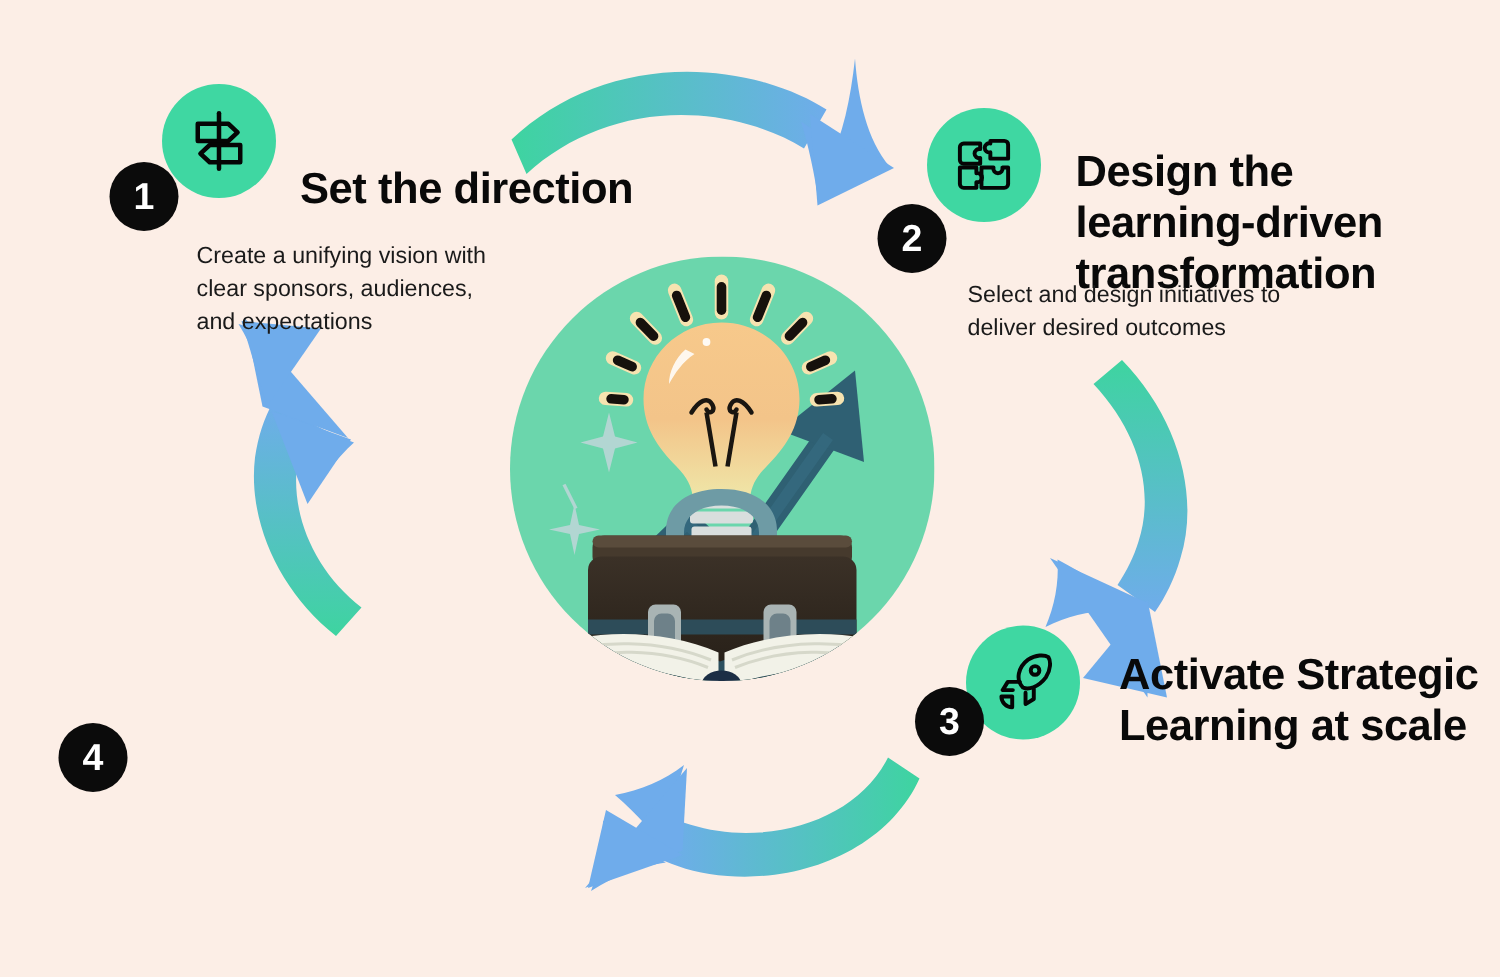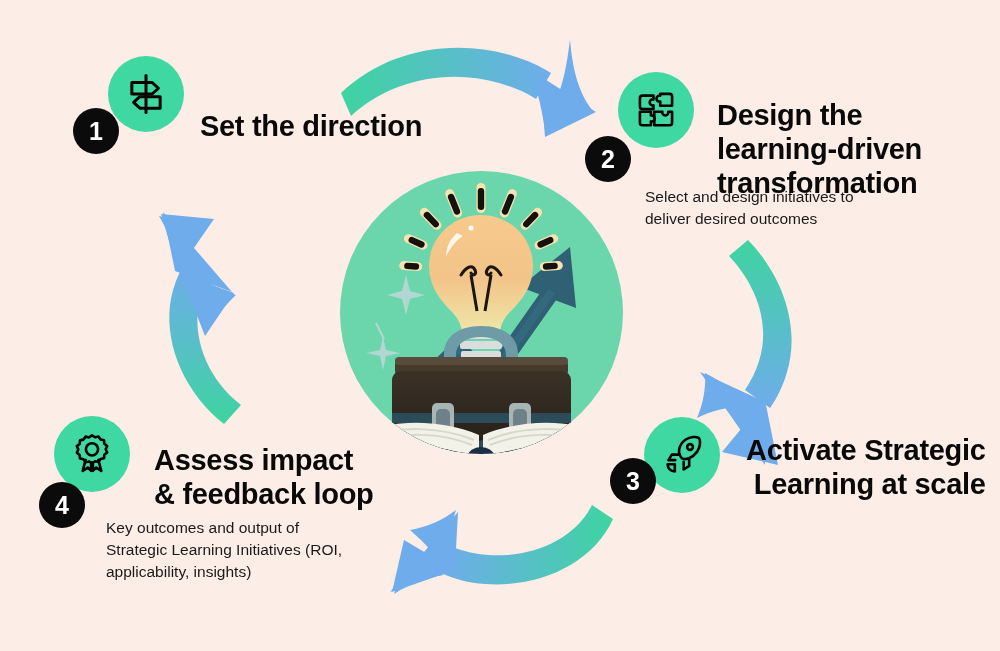--- a/index.html
+++ b/index.html
@@ -92,21 +92,21 @@
   #step-1 .step-desc   { left: 131px; top: 160px; }
 
   #step-2 { left: 560px; top: 0; width: 440px; height: 250px; }
   #step-2 .icon-circle { left: 58px;  top: 72px; }
   #step-2 .num-badge   { left: 25px;  top: 136px; }
   #step-2 .step-title  { left: 157px; top: 98px; }
   #step-2 .step-desc   { left: 85px;  top: 186px; }
 
   #step-3 { left: 600px; top: 400px; width: 400px; height: 220px; }
   #step-3 .icon-circle { left: 44px;  top: 17px; }
-  #step-3 .step-title  { left: 146px; top: 33px; text-align: right; }
+  #step-3 .step-title  { left: 146px; top: 33px; }
   #step-3 .step-desc   { left: 58px;  top: 108px; }
 
   #step-4 { left: 20px; top: 400px; width: 430px; height: 220px; }
   #step-4 .icon-circle { left: 34px;  top: 16px; }
   #step-4 .step-title  { left: 134px; top: 43px; }
   #step-4 .step-desc   { left: 86px;  top: 117px; }
 
   .num-3-abs {
     position: absolute;
     left: 610px;
@@ -379,20 +379,23 @@
       <svg viewBox="0 0 52 52" width="46" height="46">
         <g fill="none" stroke="#050505" stroke-width="3.4" stroke-linejoin="round" stroke-linecap="round">
           <path d="M 26 5 L 26 47"></path>
           <path d="M 10 13 L 33 13 L 40 19.5 L 33 26 L 10 26 Z"></path>
           <path d="M 42 29 L 19 29 L 12 35.5 L 19 42 L 42 42 Z"></path>
         </g>
       </svg>
     </div>
     <div class="num-badge">1</div>
     <div class="step-title">Set the direction</div>
+    <div class="step-desc">Create a unifying vision with
+clear sponsors, audiences,
+and expectations</div>
   </div>
 
   <div class="step" id="step-2">
     <div class="icon-circle">
       <svg viewBox="0 0 52 52" width="44" height="44">
         <g fill="none" stroke="#050505" stroke-width="3.1" stroke-linejoin="round" stroke-linecap="round">
 
           <path d="M 7 12 a3 3 0 0 1 3-3 h13 v4.5 a3.6 3.6 0 1 0 0 7 V25 H10 a3 3 0 0 1 -3-3 Z"></path>
 
           <path d="M 7 28 h13 v4.5 a3.6 3.6 0 1 1 0 7 V44 H10 a3 3 0 0 1 -3-3 V28 Z"></path>
@@ -421,34 +424,15 @@
           <path d="M 28 34 L 28 43 L 34.5 39 L 34.5 31"></path>
           <path d="M 9 37 a8.5 8.5 0 0 0 8.5 8.5 v-8.5 Z"></path>
         </g>
       </svg>
     </div>
     <div class="step-title">Activate Strategic
 Learning at scale</div>
   </div>
   <div class="num-badge num-3-abs">3</div>
 
-  <div class="step" id="step-4">
-    <div class="icon-circle">
-      <svg viewBox="0 0 52 52" width="44" height="44">
-        <g fill="none" stroke="#050505" stroke-width="3.1" stroke-linejoin="round" stroke-linecap="round">
-          <path d="M 26 4
-                   l 3.6 2.2 4.1 -0.9 2.4 3.5 4.1 0.9 0.4 4.2 3.3 2.6 -1.7 3.9 1.7 3.9 -3.3 2.6 -0.4 4.2 -4.1 0.9 -2.4 3.5 -4.1 -0.9 L 26 37
-                   l -3.6 -2.2 -4.1 0.9 -2.4 -3.5 -4.1 -0.9 -0.4 -4.2 -3.3 -2.6 1.7 -3.9 -1.7 -3.9 3.3 -2.6 0.4 -4.2 4.1 -0.9 2.4 -3.5 4.1 0.9 Z"></path>
-          <circle cx="26" cy="20.5" r="7.2"></circle>
-          <path d="M 18.5 33 L 15 46 L 21 42 L 25 46 L 25 36"></path>
-          <path d="M 33.5 33 L 37 46 L 31 42 L 27 46 L 27 36"></path>
-        </g>
-      </svg>
-    </div>
-    <div class="step-title">Assess impact
-&amp; feedback loop</div>
-    <div class="step-desc">Key outcomes and output of
-Strategic Learning Initiatives (ROI,
-applicability, insights)</div>
-  </div>
   <div class="num-badge num-4-abs">4</div>
 
 </div>
 
 </body></html>

